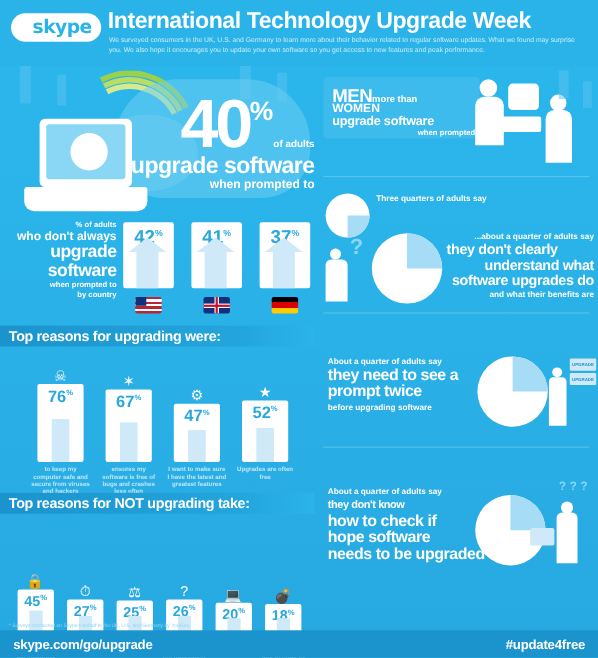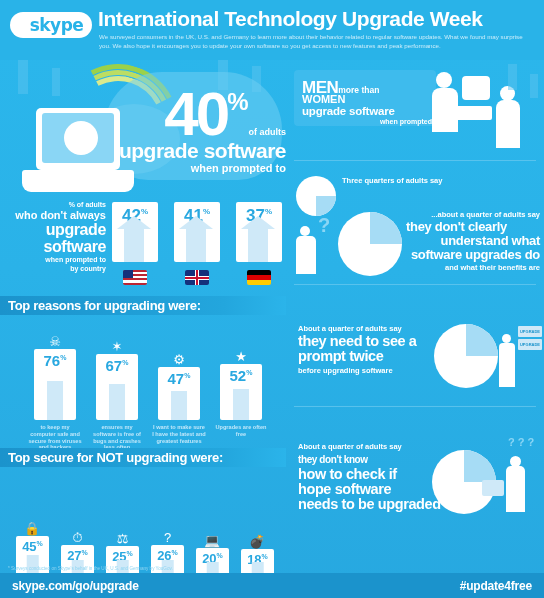--- a/index.html
+++ b/index.html
@@ -222,21 +222,21 @@
         <div class="ricon" style="left: 158px; top: 291.86px; width: 42px; text-align: center; font-size: 13px;">⚙</div>
         <div class="rcap" style="left: 152px; top: 364px; width: 54px;">I want to make sure I have the latest and greatest features</div>
         <div class="rbar" style="left: 220px; top: 303.76px; width: 42px; height: 56.24px;">
           <div class="pct" style="font-size:15px;">52<sup>%</sup></div>
           <div class="upfill" style="width:15.96px;height:30.932000000000002px;"></div>
         </div>
         <div class="ricon" style="left: 220px; top: 288.76px; width: 42px; text-align: center; font-size: 13px;">★</div>
         <div class="rcap" style="left: 214px; top: 364px; width: 54px;">Upgrades are often free</div>
       </div>
 
-    <div class="sec-head" style="top:388px;">Top secure for NOT upgrading were:</div>
+    <div class="sec-head" style="top:388px;">Top reasons for NOT upgrading take:</div>
     <div id="notupgrade-bars">
         <div class="rbar" style="left: 16px; top: 475.5px; width: 33px; height: 42.5px;">
           <div class="pct" style="font-size:13px;">45<sup>%</sup></div>
           <div class="upfill" style="width:12.540000000000001px;height:23.375000000000004px;"></div>
         </div>
         <div class="ricon" style="left: 16px; top: 460.5px; width: 33px; text-align: center; font-size: 13px;">🔒</div>
         <div class="rcap" style="left: 10px; top: 522px; width: 45px;">I worry about the security of my computer</div>
         <div class="rbar" style="left: 61px; top: 484.5px; width: 33px; height: 33.5px;">
           <div class="pct" style="font-size:13px;">27<sup>%</sup></div>
           <div class="upfill" style="width:12.540000000000001px;height:18.425px;"></div>

